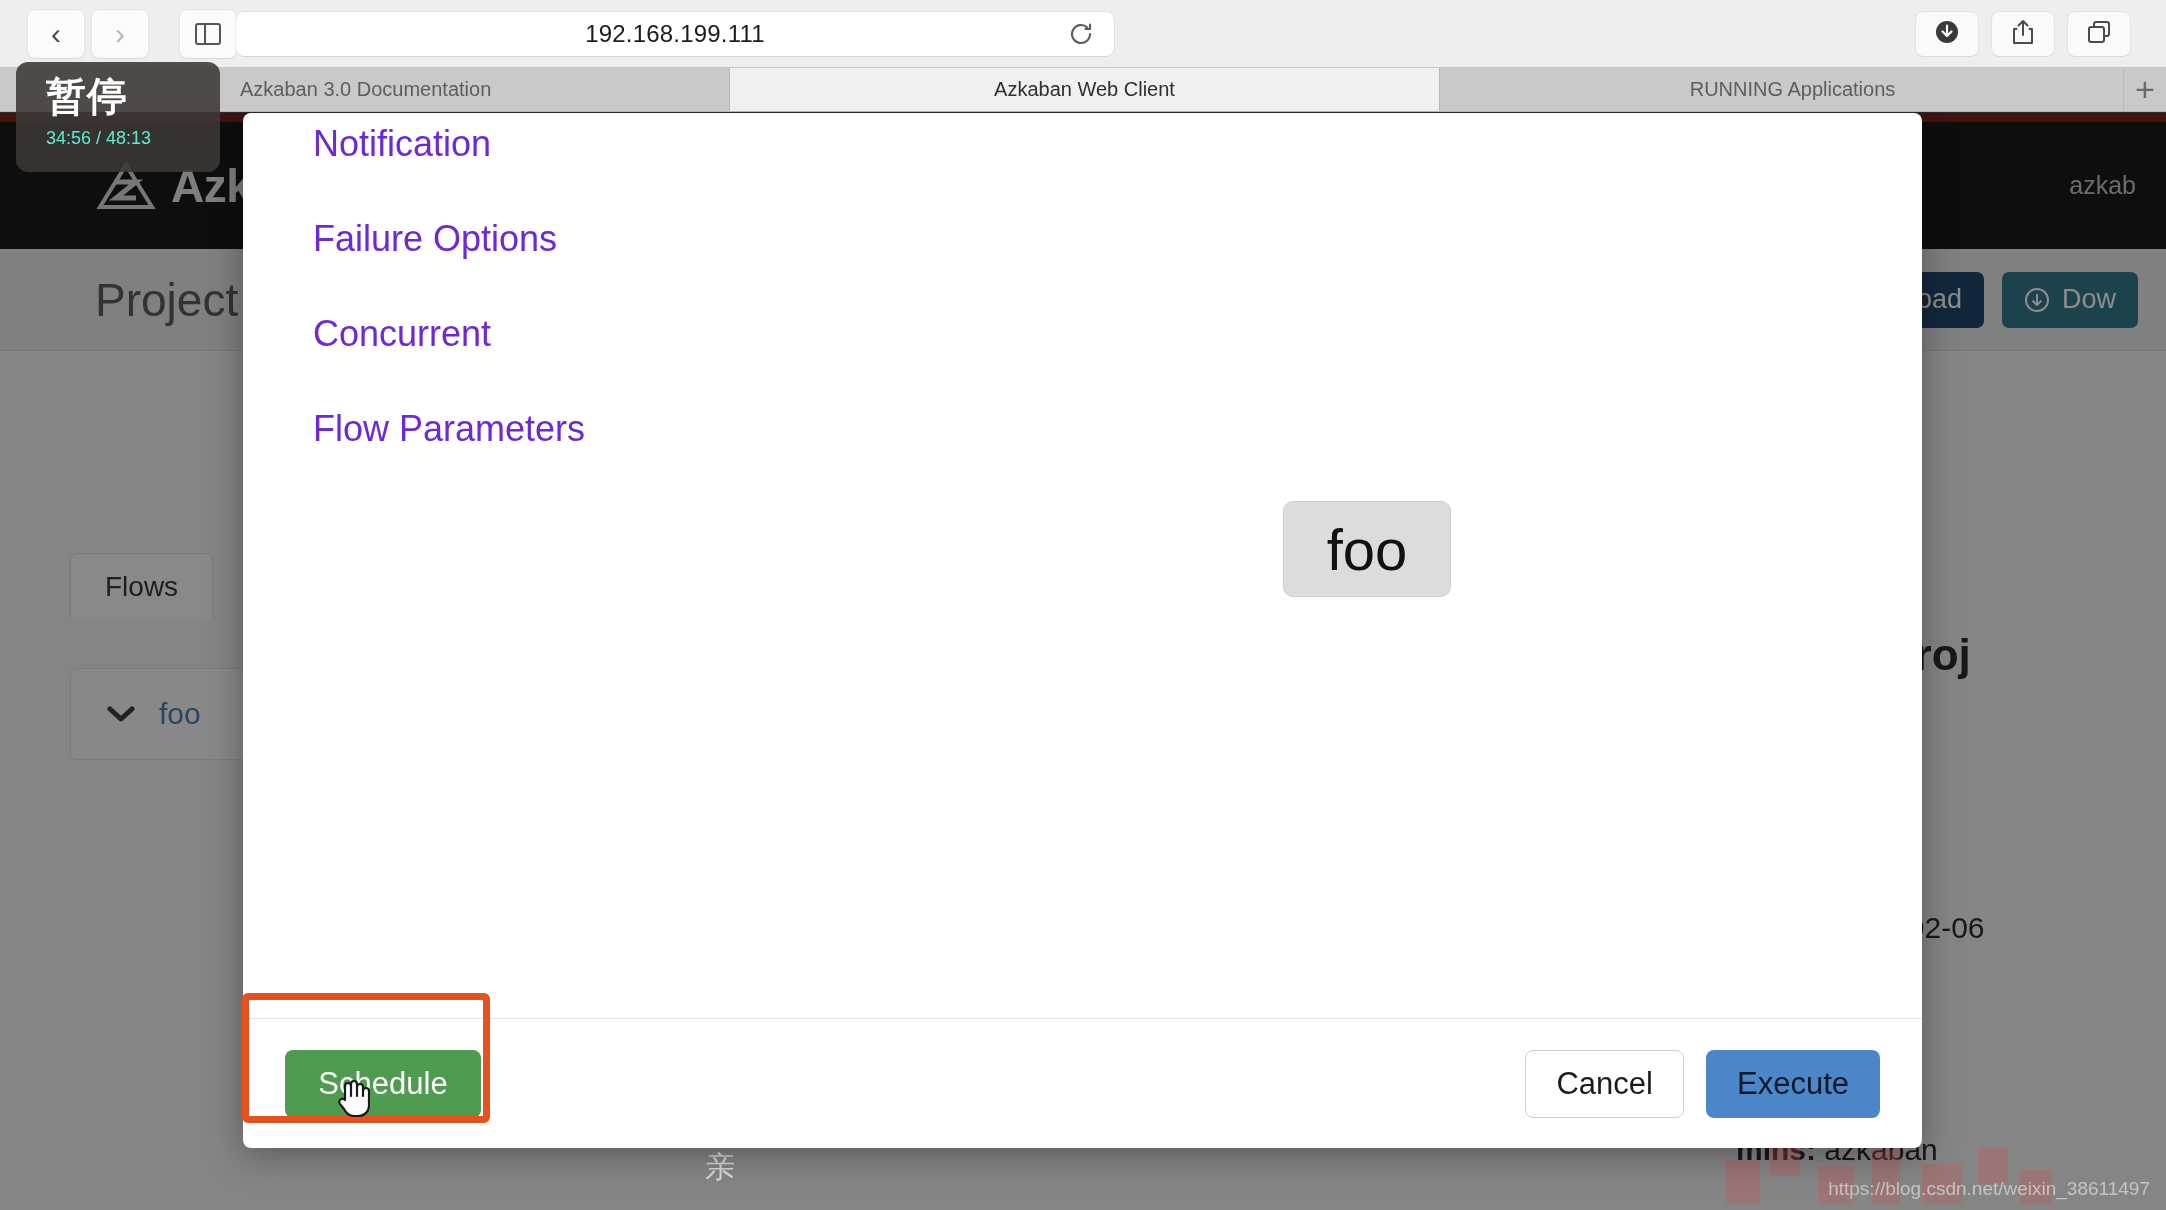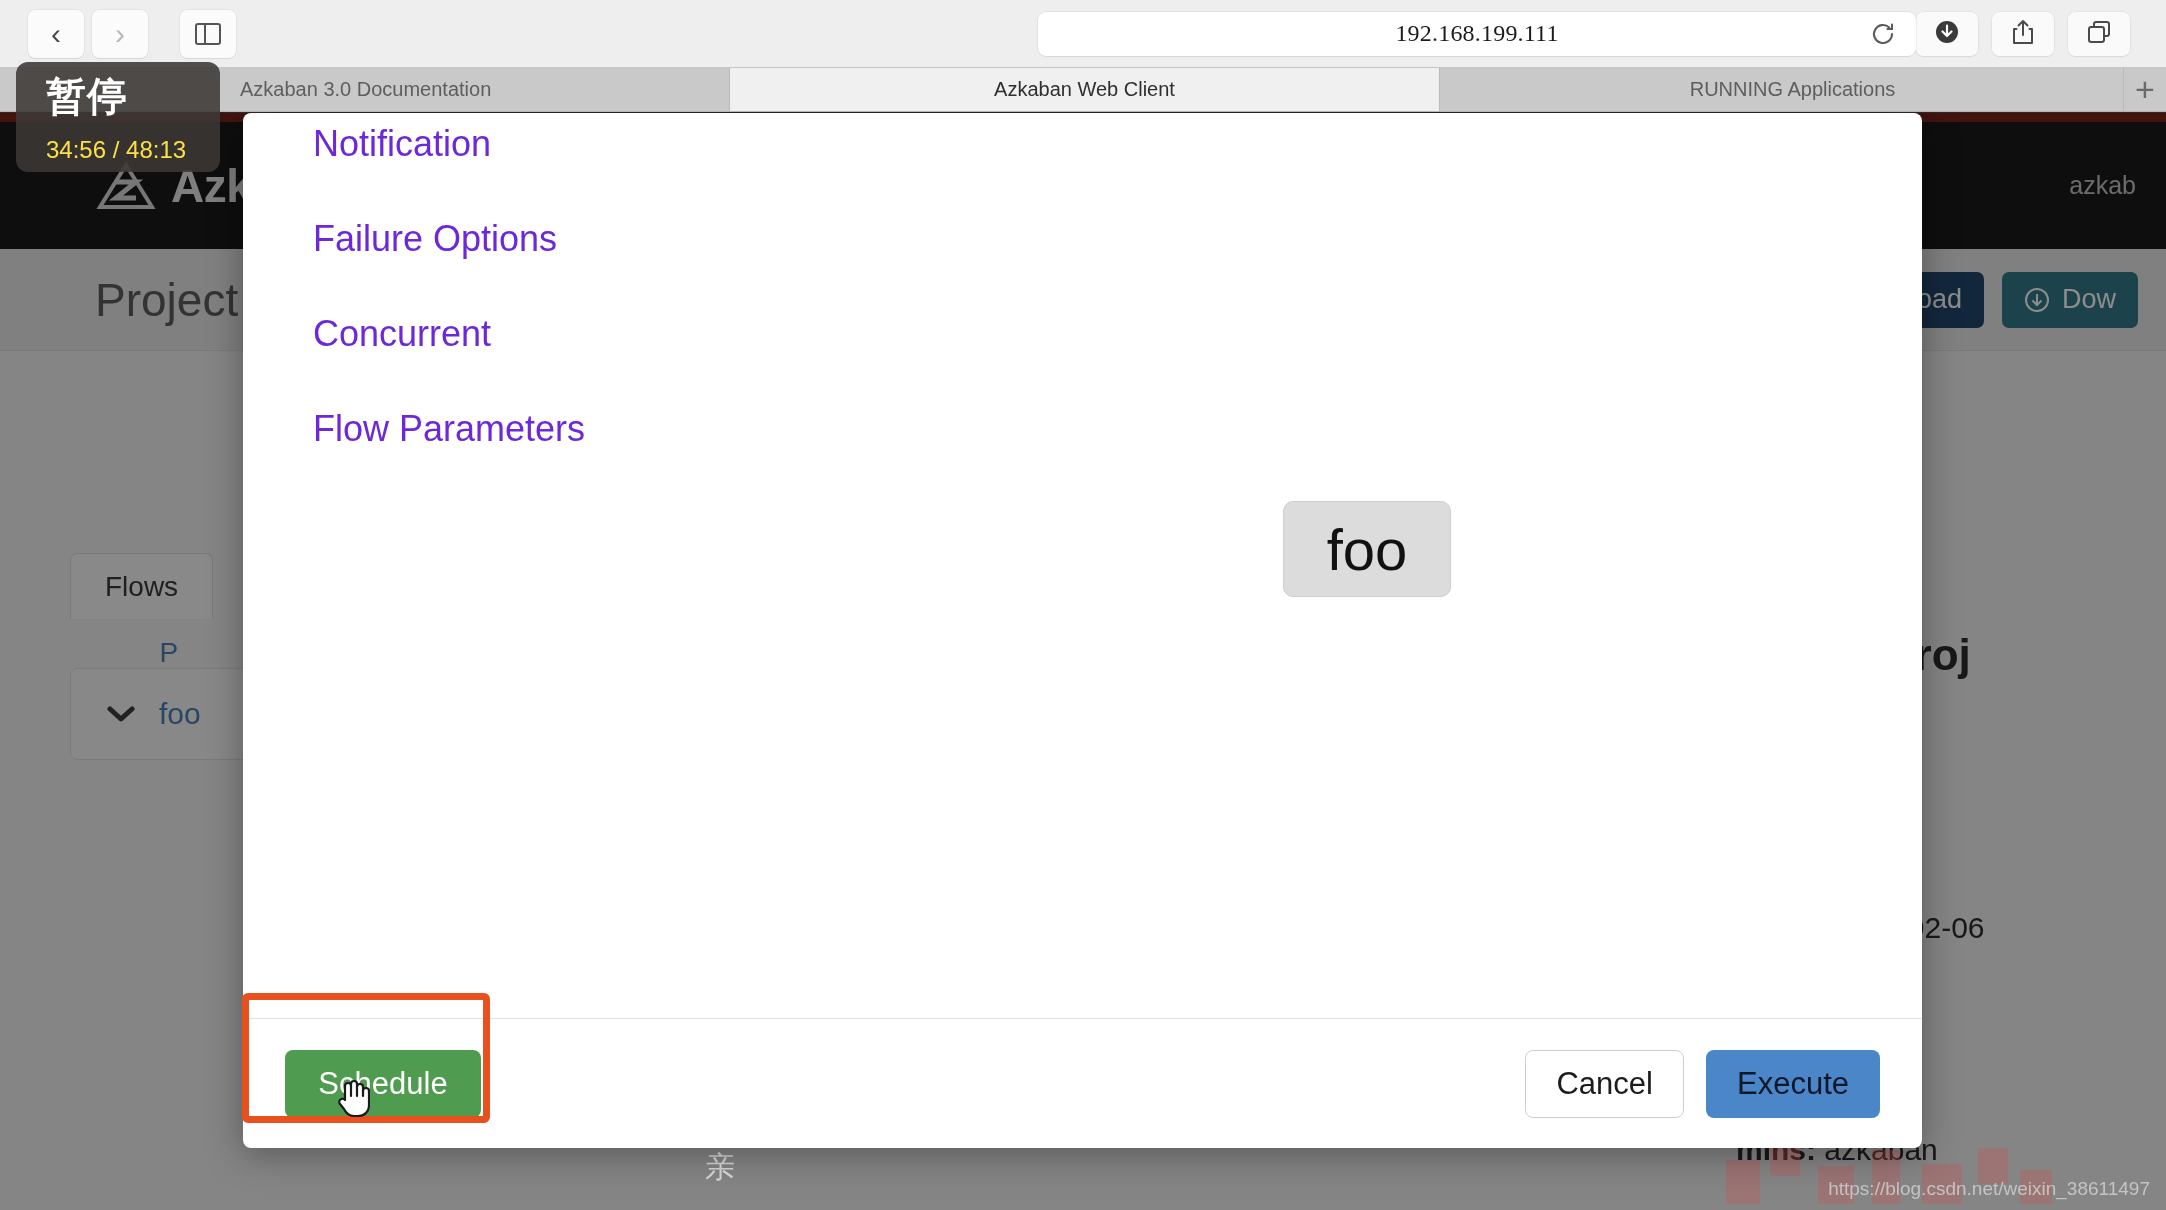--- a/index.html
+++ b/index.html
@@ -25,21 +25,21 @@
     box-shadow: 0 0 0 0.5px rgba(0,0,0,0.08), 0 1px 1px rgba(0,0,0,0.06);
     display: flex; align-items: center; justify-content: center;
     color: #4a4a4a;
   }
   .nav-btn.dim { color: #b8b8b8; }
   .nav-btn.spaced { margin-left: 24px; }
   .chev { font-size: 30px; line-height: 1; font-weight: 300; }
   .sidebar-glyph { width: 26px; height: 22px; border: 2.2px solid #555; border-radius: 3px; position: relative; }
   .sidebar-glyph::after { content: ""; position: absolute; left: 7px; top: -2px; bottom: -2px; width: 2.2px; background: #555; }
 
-  .addressbar-wrap { flex: 1; display: flex; justify-content: flex-end; font-family: Liberation Serif, serif; }
+  .addressbar-wrap { flex: 1; display: flex; justify-content: flex-start; }
   .addressbar {
     position: relative;
     width: 878px; height: 44px; border-radius: 8px;
     background: #ffffff;
     box-shadow: 0 0 0 0.5px rgba(0,0,0,0.10), 0 1px 1px rgba(0,0,0,0.05);
     display: flex; align-items: center; justify-content: center;
   }
   .addressbar .url {
     font-size: 24px; color: #1c1c1c; letter-spacing: 0.2px; font-weight: 500;
   }
@@ -103,21 +103,21 @@
   .page-head-actions { margin-left: auto; padding-right: 28px; display: flex; gap: 18px; }
   .btn-pill {
     height: 56px; border-radius: 7px; padding: 0 22px;
     display: flex; align-items: center; gap: 12px;
     font-size: 27px; color: #ffffff; white-space: nowrap;
   }
   .btn-upload { background: #24486e; }
   .btn-download { background: #347a8a; }
   .circ-ico { width: 26px; height: 26px; }
 
-  .panel-tabs { position: absolute; left: 70px; top: 440px; display: flex; align-items: flex-end; flex-direction: column; }
+  .panel-tabs { position: absolute; left: 70px; top: 440px; display: flex; align-items: flex-end; }
   .ptab {
     height: 66px; padding: 0 34px; display: flex; align-items: center;
     font-size: 28px; border: 1px solid #dcdcdc; border-bottom: none;
     border-radius: 7px 7px 0 0;
   }
   .ptab.active { background: #fafafa; color: #3a3a3a; }
   .ptab.idle { background: transparent; color: #4a7fb5; border-color: transparent; }
 
   .flow-row {
     position: absolute; left: 70px; top: 555px; width: 600px; height: 92px;
@@ -200,21 +200,21 @@
     pointer-events: none;
   }
 
   
   .pause-overlay {
     position: absolute; left: 16px; top: 62px; width: 204px; height: 110px;
     background: rgba(60,56,54,0.88); border-radius: 12px;
     padding: 14px 16px 0 30px; color: #ffffff;
   }
   .pause-title { font-size: 40px; font-weight: 700; letter-spacing: 1px; line-height: 1.0; }
-  .pause-time { font-size: 24px; color: #fde047; margin-top: 20px; }
+  .pause-time { font-size: 18px; color: #5eead4; margin-top: 12px; }
 </style>
 </head>
 <body>
 
 <div id="root">
 
   <div class="page">
 
     <div class="red-strip"></div>
 

